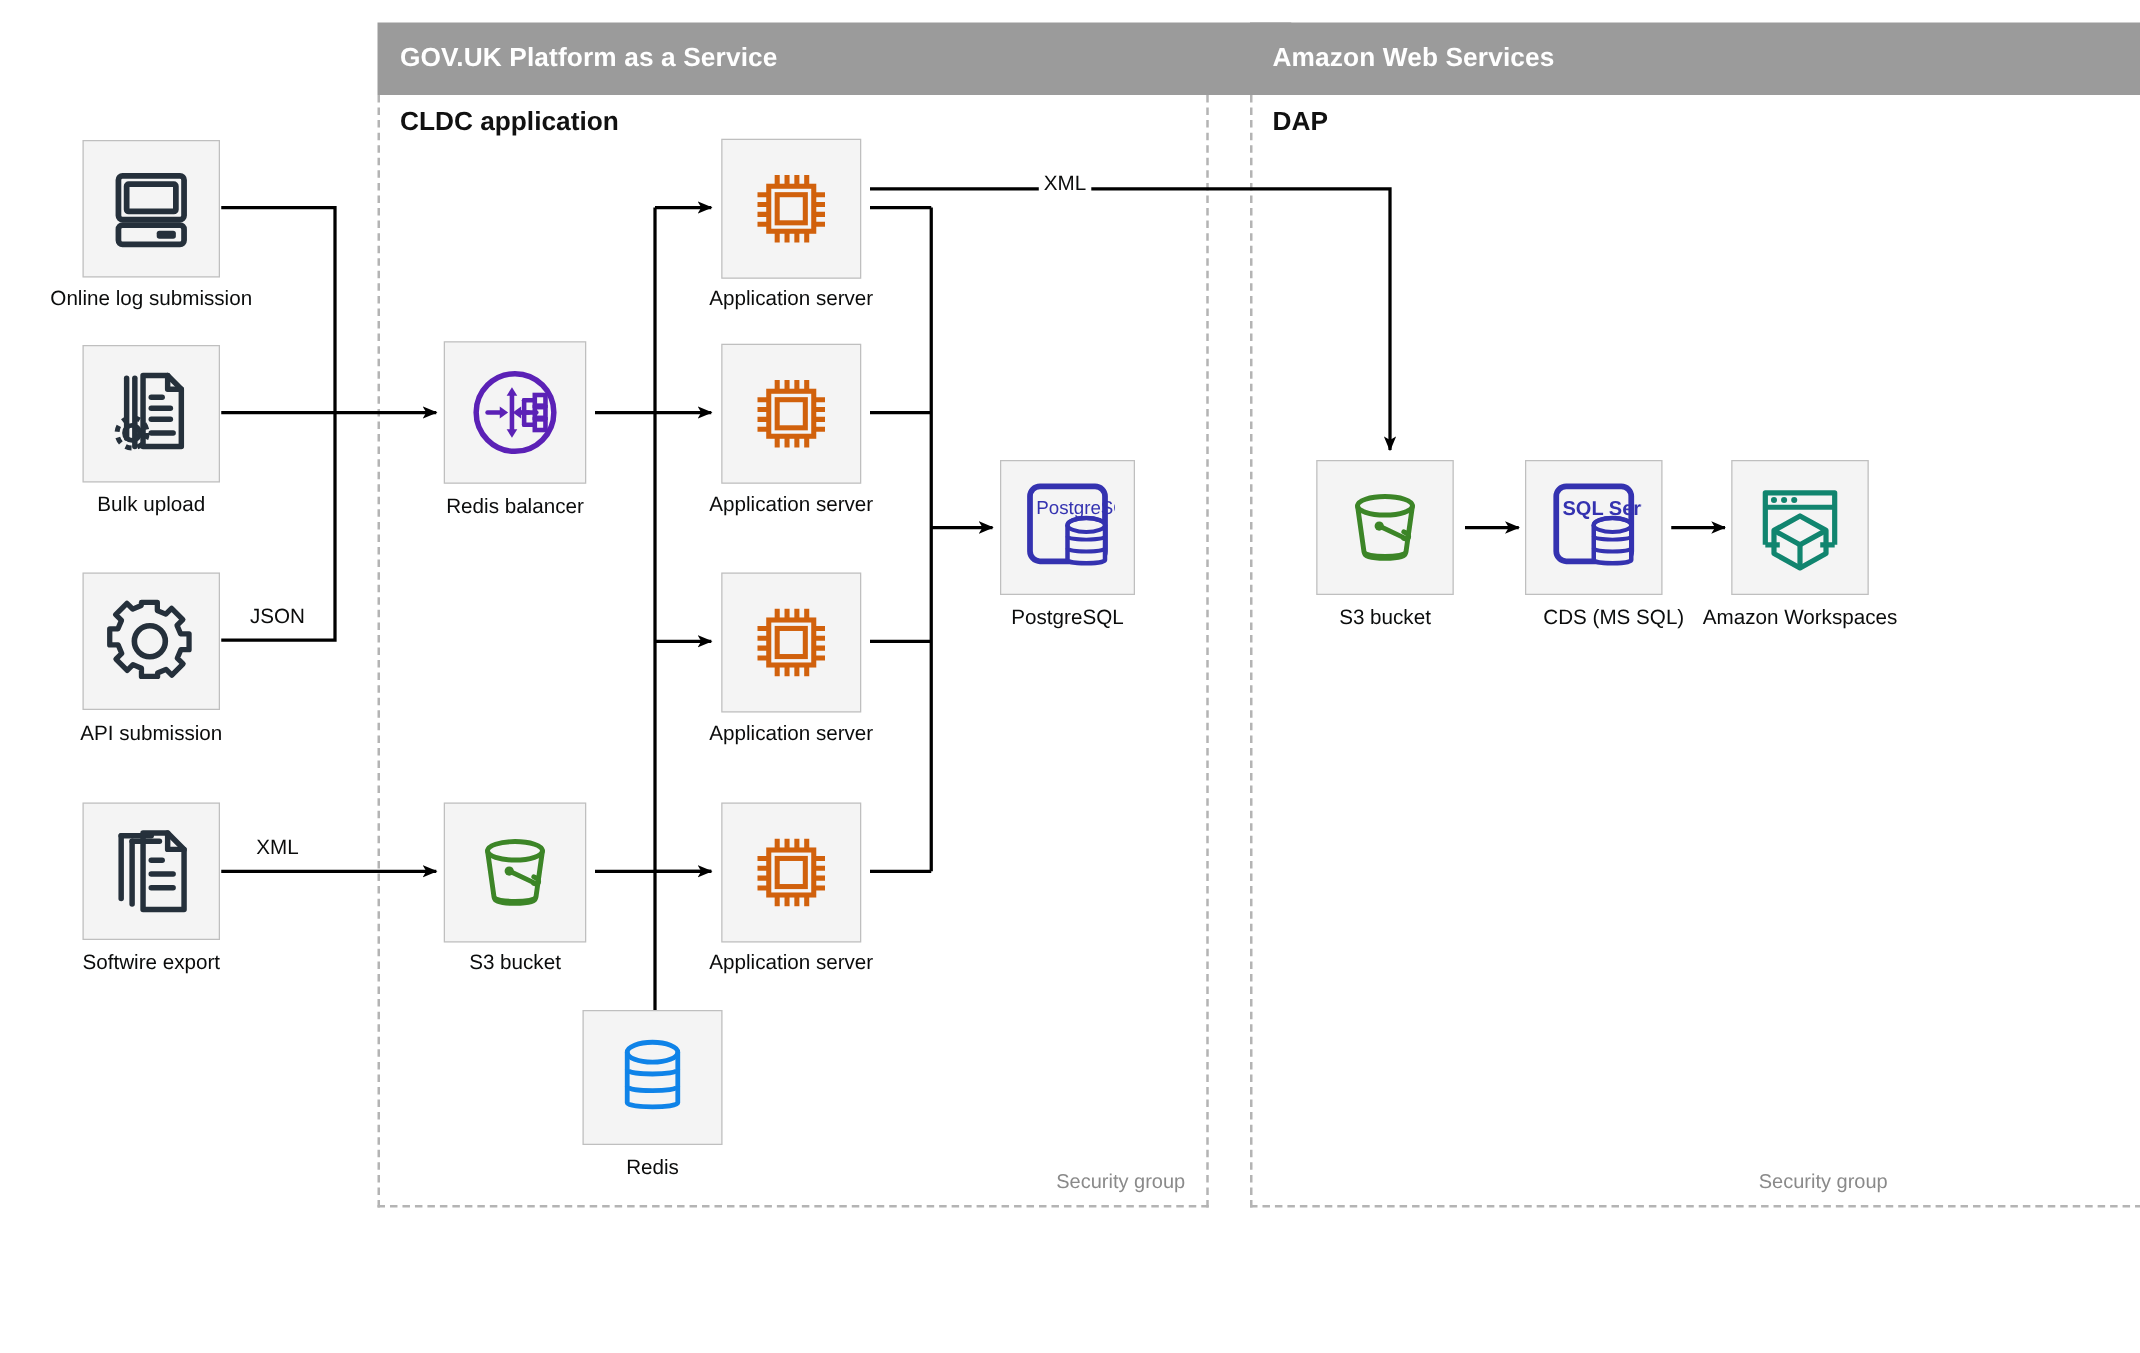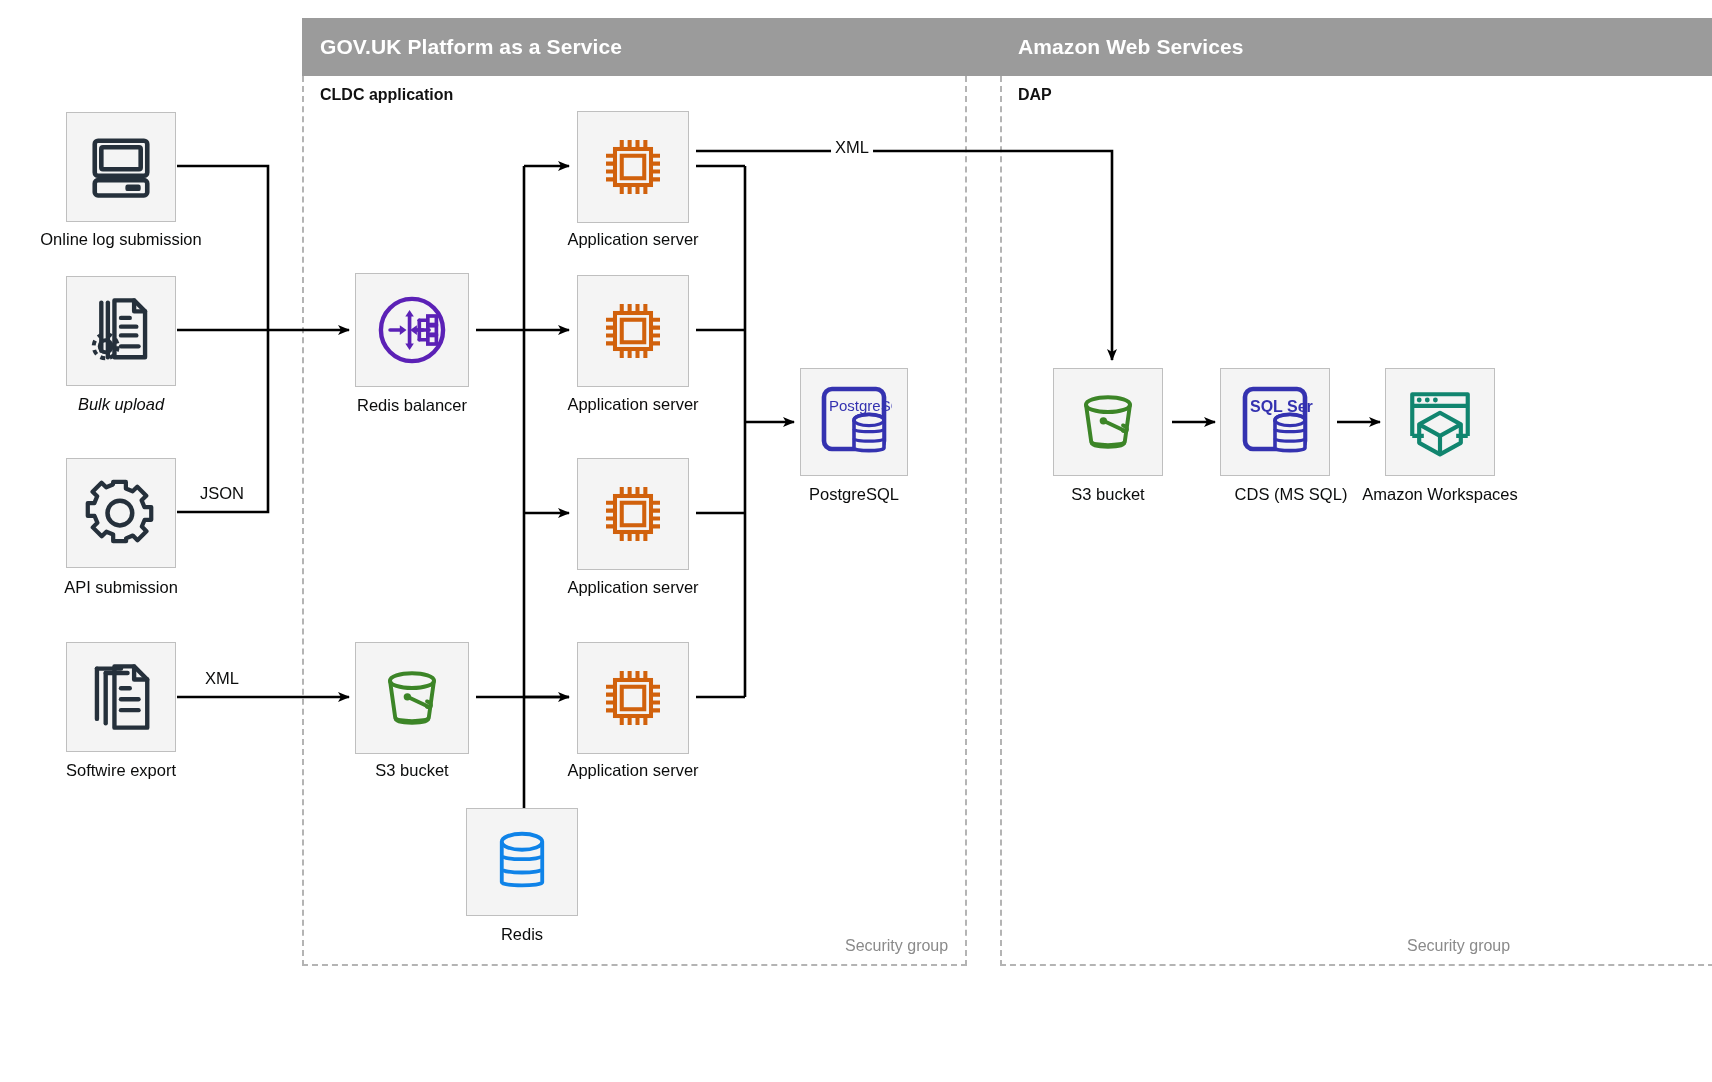--- a/index.html
+++ b/index.html
@@ -37,21 +37,21 @@
   }
   .zone-box {
     position: absolute;
     border: 2px dashed #b4b4b4;
     box-sizing: border-box;
     background: transparent;
   }
   .zone-sub-label {
     position: absolute;
     font-weight: bold;
-    font-size: 16px;
+    font-size: 21px;
     color: #111111;
     white-space: nowrap;
   }
   .security-label {
     position: absolute;
     font-size: 16px;
     color: #8a8a8a;
     white-space: nowrap;
   }
   .node-icon {
@@ -169,21 +169,21 @@
         <path d="M32 28 L46 28"></path>
         <path d="M32 36 L46 36"></path>
         <path d="M32 46 L48 46"></path>
       </g>
       <g fill="none" stroke="#25303b" stroke-width="3.6">
         <circle cx="18" cy="46" r="5.5"></circle>
         <circle cx="18" cy="46" r="11" stroke-dasharray="4.5 4.3"></circle>
       </g>
     </svg>
   </div>
-  <div class="node-label" style="left:121px; top:395px;font-style:italic;">Bulk upload</div>
+  <div class="node-label" style="left:121px; top:395px;">Bulk upload</div>
 
   <div class="node-icon" style="left:66px; top:458px; width:110px; height:110px;">
     <svg width="72" height="72" viewBox="0 0 64 64">
       <g fill="none" stroke="#25303b" stroke-width="4" stroke-linejoin="round">
         <path d="M26 4 h12 v6.2 l6.4 2.7 l4.4-4.4 l8.5 8.5 l-4.4 4.4 l2.7 6.4 H62 v12 h-6.2 l-2.7 6.4 l4.4 4.4 l-8.5 8.5 l-4.4-4.4 l-6.4 2.7 V60 H26 v-6.2 l-6.4-2.7 l-4.4 4.4 l-8.5-8.5 l4.4-4.4 l-2.7-6.4 H2 V24 h6.2 l2.7-6.4 l-4.4-4.4 l8.5-8.5 l4.4 4.4 l6.4-2.7 Z" transform="translate(0.6,0.6) scale(0.94)"></path>
         <circle cx="31" cy="32" r="11"></circle>
       </g>
     </svg>
   </div>
   <div class="node-label" style="left:121px; top:578px;">API submission</div>

